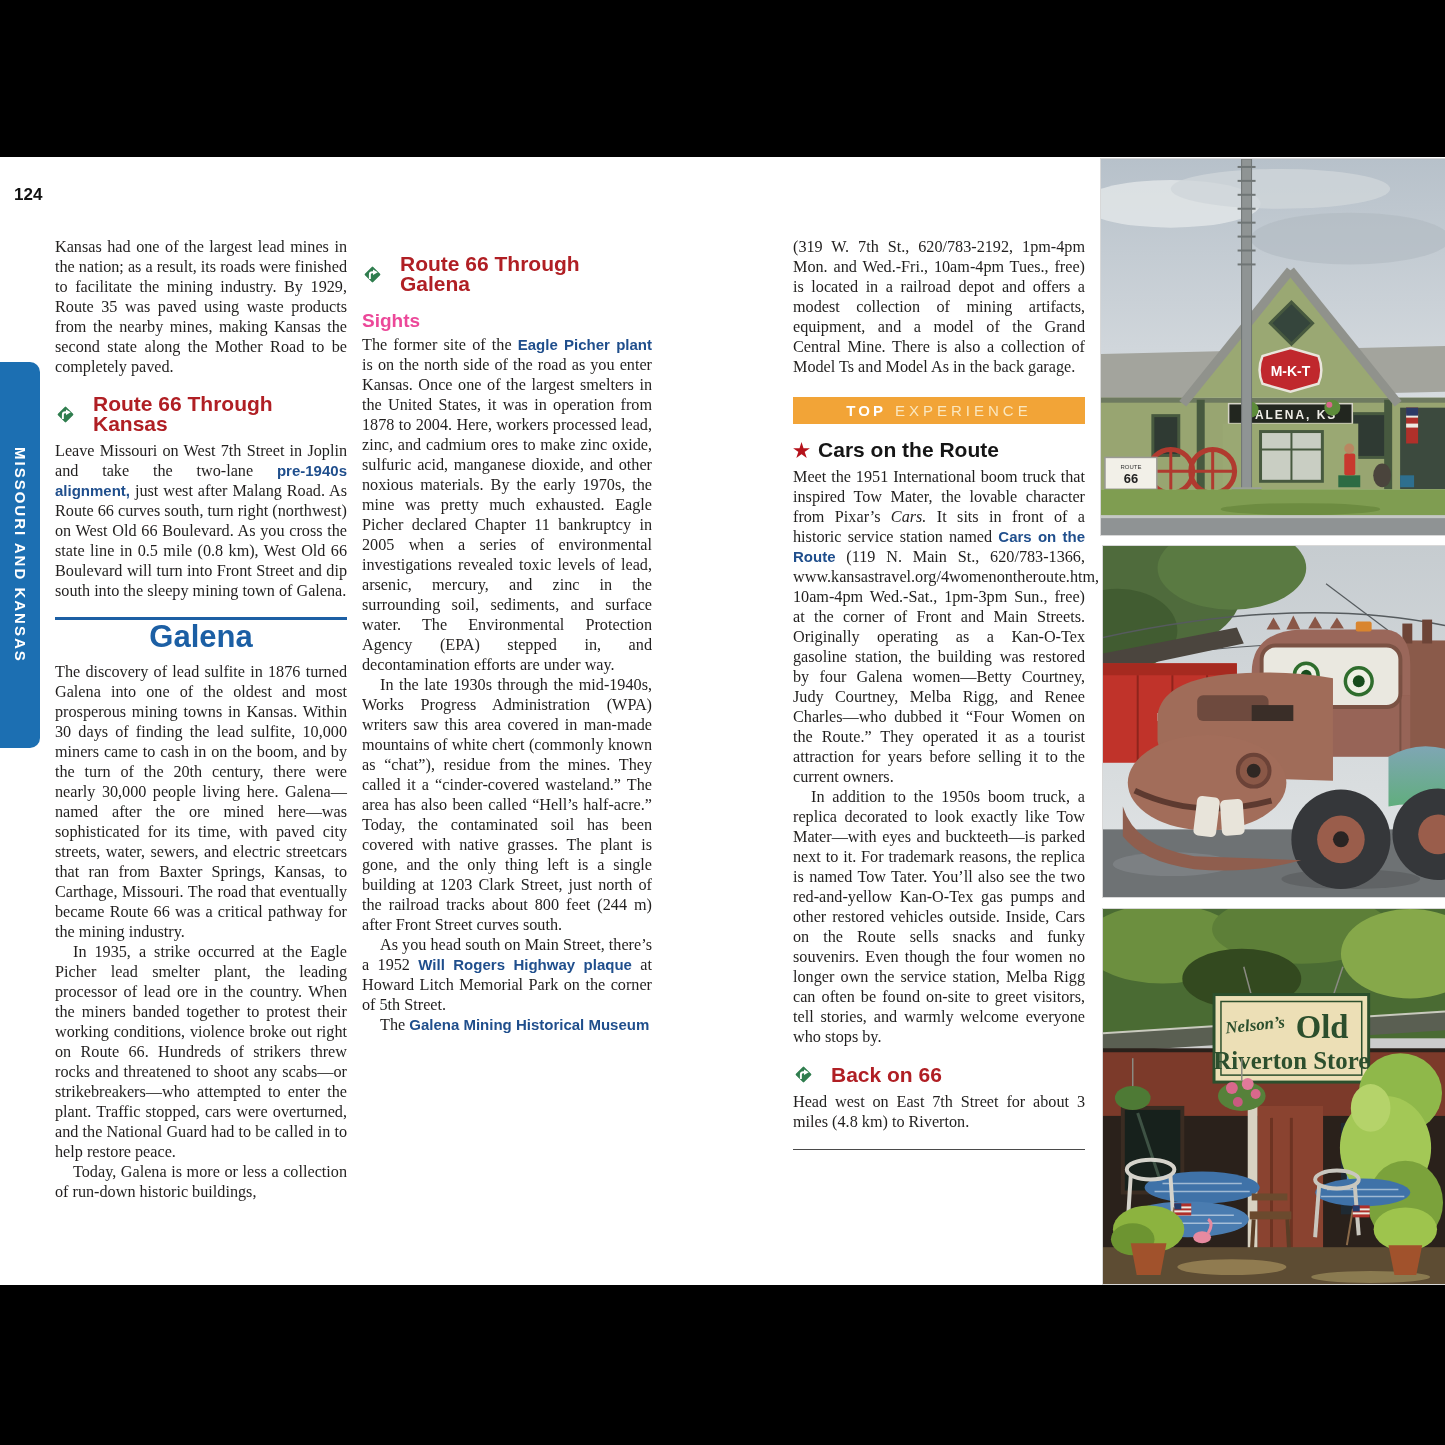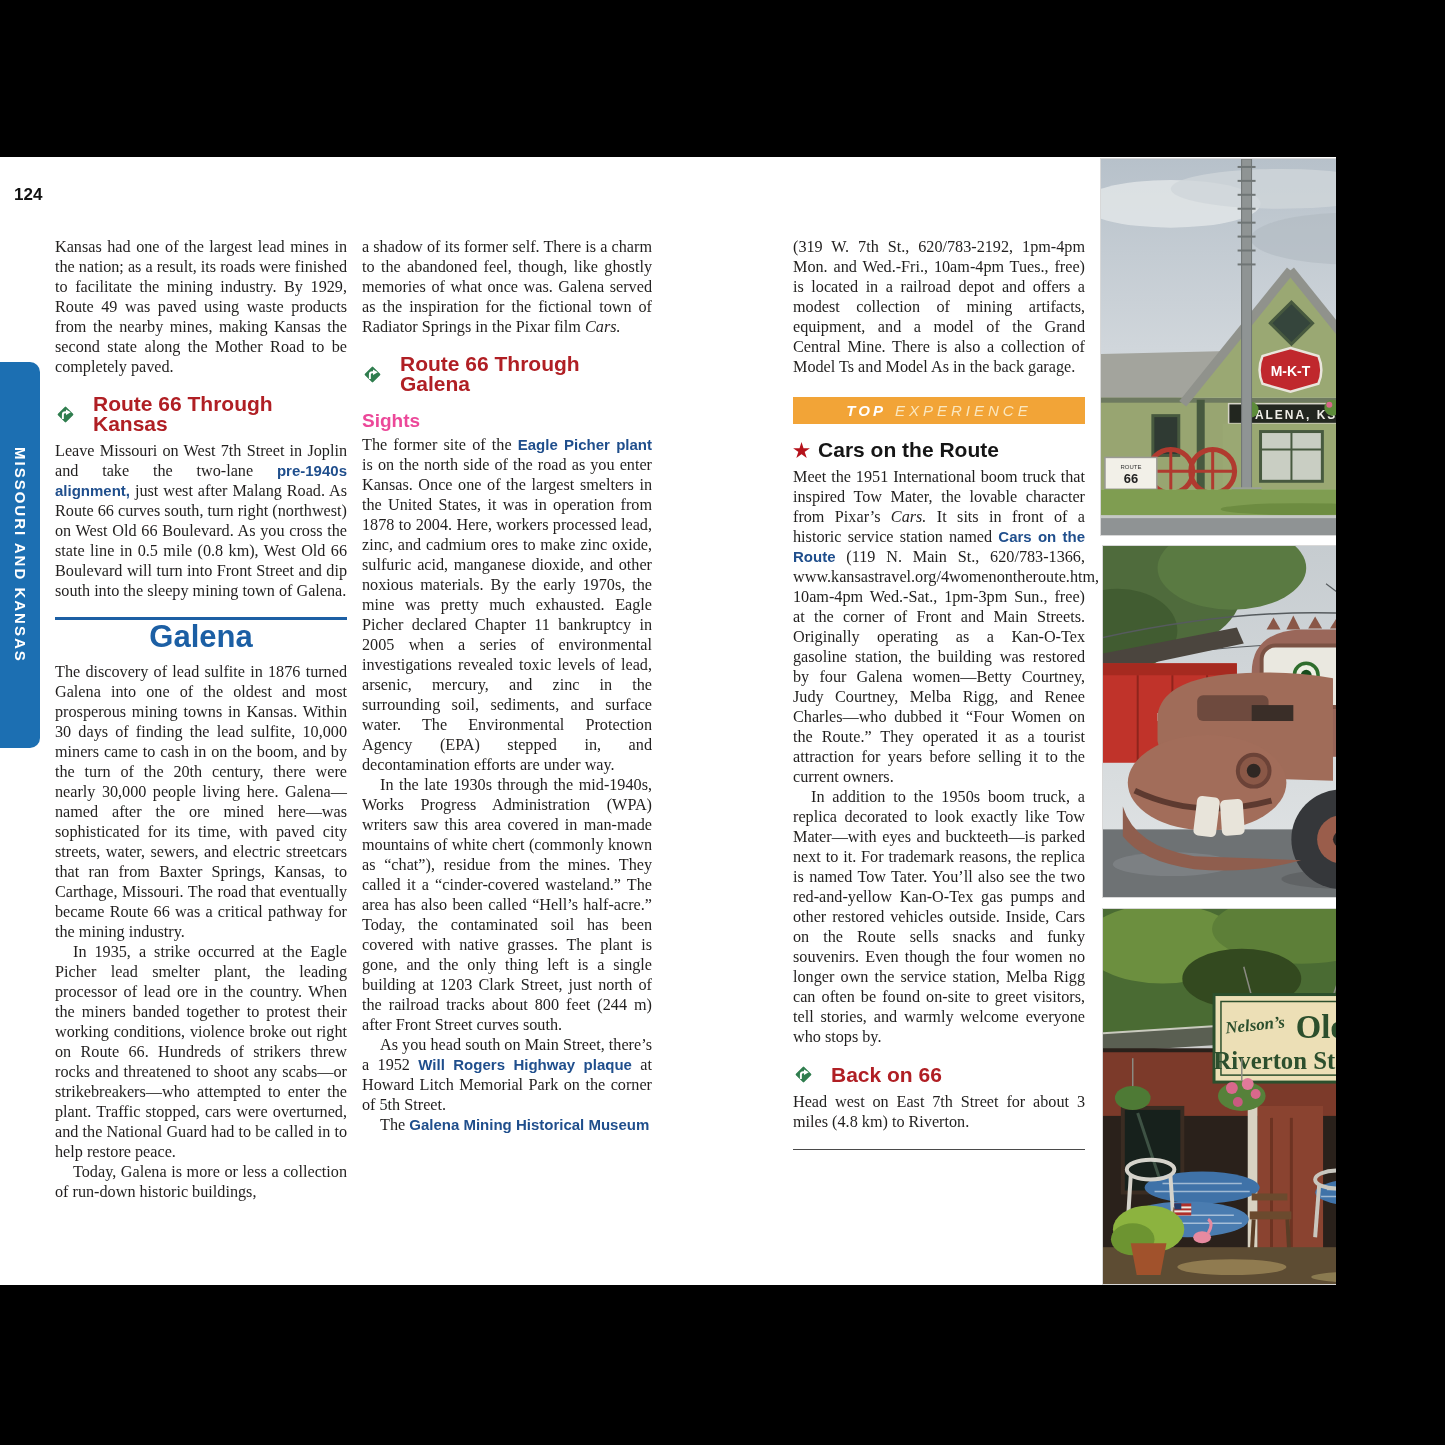--- a/index.html
+++ b/index.html
@@ -1,16 +1,16 @@
 <!DOCTYPE html>
 <html><head>
 <meta charset="utf-8">
 <style>
   html,body{margin:0;padding:0;background:#000;}
-  #stage{position:relative;width:1336px;height:1445px;background:#000;overflow:hidden;
+  #stage{position:relative;width:1445px;height:1445px;background:#000;overflow:hidden;
          font-family:"Liberation Serif",serif;}
   #page{position:absolute;left:0;top:157px;width:1445px;height:1128px;background:#fff;}
   .pagenum{position:absolute;left:14px;top:28px;font-family:"Liberation Sans",sans-serif;
            font-weight:700;font-size:17px;color:#111;}
   .tab{position:absolute;left:0;top:205px;width:40px;height:386px;background:#1C6FB2;
        border-radius:0 10px 10px 0;display:flex;align-items:center;justify-content:center;}
   .tab span{writing-mode:vertical-rl;font-family:"Liberation Sans",sans-serif;font-weight:700;
             font-size:15px;letter-spacing:2px;color:#fff;white-space:nowrap;}
   .col{position:absolute;top:80px;width:292px;font-size:16.2px;line-height:20px;color:#211f1e;
        text-align:justify;}
@@ -22,21 +22,21 @@
   .it{font-style:italic;}
   .lnk{font-family:"Liberation Sans",sans-serif;font-weight:700;color:#1F4E8C;font-size:15px;}
   .h-red{display:flex;align-items:center;gap:17px;font-family:"Liberation Sans",sans-serif;
          font-weight:700;font-size:21px;color:#B01F24;margin:17px 0 7px;text-align:left;}
   .galena-rule{border-top:3px solid #1C5FA4;margin-top:16px;}
   .h-galena{font-family:"Liberation Sans",sans-serif;font-weight:700;font-size:31px;
             color:#1C5FA4;margin:7px 0 15px;text-align:center;}
   .h-sights{font-family:"Liberation Sans",sans-serif;font-weight:700;font-size:19px;
             color:#ec4899;margin:17px 0 4px;text-align:left;}
   .banner{margin:20px 0 16px;background:#F2A437;height:27px;display:flex;align-items:center;
-          justify-content:center;gap:9px;font-family:"Liberation Sans",sans-serif;font-style:italic;}
+          justify-content:center;gap:9px;font-family:"Liberation Sans",sans-serif;}
   .banner .t1{color:#fff;font-weight:800;font-size:15px;letter-spacing:3px;}
   .banner .t2{color:#FAE7BF;font-weight:400;font-size:15px;letter-spacing:4px;}
   .h-star{display:flex;align-items:center;gap:8px;font-family:"Liberation Sans",sans-serif;
           font-weight:700;font-size:21px;color:#151515;margin:2px 0 7px;text-align:left;}
   .star{color:#B5121B;font-size:19px;line-height:1;}
   .cap-rule{border-top:1px solid #4a4a4a;margin:17px 0 11px;}
   .caption{font-family:"Liberation Sans",sans-serif;font-size:14.5px;line-height:19px;
            color:#1b1b1b;text-align:left;}
   .cap-b{font-weight:700;}
   .photo{position:absolute;left:1102px;width:343px;box-sizing:border-box;
@@ -53,39 +53,38 @@
 <div id="stage">
   <div id="page">
 
     <div class="pagenum">124</div>
 
     <div class="tab">
       <span>MISSOURI AND KANSAS</span>
     </div>
 
     <div class="col" id="col1">
-      <p class="p">Kansas had one of the largest lead mines in the nation; as a result, its roads were finished to facilitate the mining industry. By 1929, Route 49 was paved using waste products from the nearby mines, making Kansas the second state along the Mother Road to be completely paved.</p>
+      <p class="p">Kansas had one of the largest lead mines in the nation; as a result, its roads were finished to facilitate the mining industry. By 1929, Route 35 was paved using waste products from the nearby mines, making Kansas the second state along the Mother Road to be completely paved.</p>
       <div class="h-red">
         <svg class="r66" viewBox="0 0 24 24" width="21" height="21">
           <rect x="4.5" y="4.5" width="15" height="15" rx="2" transform="rotate(45 12 12)" fill="#2F7D4E" stroke="#ffffff" stroke-width="1.6"></rect>
           <path d="M9 17 V12 Q9 9.5 12 9.5 h1" fill="none" stroke="#fff" stroke-width="2.2"></path>
           <polygon points="12.6,6.4 18,9.5 12.6,12.6" fill="#fff"></polygon>
         </svg>
         <span>Route 66 Through Kansas</span>
       </div>
       <p class="p"><span>Leave Missouri on West 7th Street in Joplin and take the two-lane </span><span class="lnk">pre-1940s alignment,</span><span> just west after Malang Road. As Route 66 curves south, turn right (northwest) on West Old 66 Boulevard. As you cross the state line in 0.5 mile (0.8 km), West Old 66 Boulevard will turn into Front Street and dip south into the sleepy mining town of Galena.</span></p>
       <div class="galena-rule"></div>
       <div class="h-galena">Galena</div>
       <p class="p">The discovery of lead sulfite in 1876 turned Galena into one of the oldest and most prosperous mining towns in Kansas. Within 30 days of finding the lead sulfite, 10,000 miners came to cash in on the boom, and by the turn of the 20th century, there were nearly 30,000 people living here. Galena—named after the ore mined here—was sophisticated for its time, with paved city streets, water, sewers, and electric streetcars that ran from Baxter Springs, Kansas, to Carthage, Missouri. The road that eventually became Route 66 was a critical pathway for the mining industry.</p>
       <p class="p ind">In 1935, a strike occurred at the Eagle Picher lead smelter plant, the leading processor of lead ore in the country. When the miners banded together to protest their working conditions, violence broke out right on Route 66. Hundreds of strikers threw rocks and threatened to shoot any scabs—or strikebreakers—who attempted to enter the plant. Traffic stopped, cars were overturned, and the National Guard had to be called in to help restore peace.</p>
       <p class="p ind">Today, Galena is more or less a collection of run-down historic buildings,</p>
     </div>
 
     <div class="col" id="col2">
-      <p class="p"><span>a shadow of its former self. There is a charm to the abandoned feel, though, like ghostly memories of what once was. Galena served as the inspiration for the fictional town of Radiator Springs in the Pixar film </span><span class="it">Cars.</span></p>
       <div class="h-red">
         <svg class="r66" viewBox="0 0 24 24" width="21" height="21">
           <rect x="4.5" y="4.5" width="15" height="15" rx="2" transform="rotate(45 12 12)" fill="#2F7D4E" stroke="#ffffff" stroke-width="1.6"></rect>
           <path d="M9 17 V12 Q9 9.5 12 9.5 h1" fill="none" stroke="#fff" stroke-width="2.2"></path>
           <polygon points="12.6,6.4 18,9.5 12.6,12.6" fill="#fff"></polygon>
         </svg>
         <span>Route 66 Through Galena</span>
       </div>
       <div class="h-sights">Sights</div>
       <p class="p"><span>The former site of the </span><span class="lnk">Eagle Picher plant</span><span> is on the north side of the road as you enter Kansas. Once one of the largest smelters in the United States, it was in operation from 1878 to 2004. Here, workers processed lead, zinc, and cadmium ores to make zinc oxide, sulfuric acid, manganese dioxide, and other noxious materials. By the early 1970s, the mine was pretty much exhausted. Eagle Picher declared Chapter 11 bankruptcy in 2005 when a series of environmental investigations revealed toxic levels of lead, arsenic, mercury, and zinc in the surrounding soil, sediments, and surface water. The Environmental Protection Agency (EPA) stepped in, and decontamination efforts are under way.</span></p>

